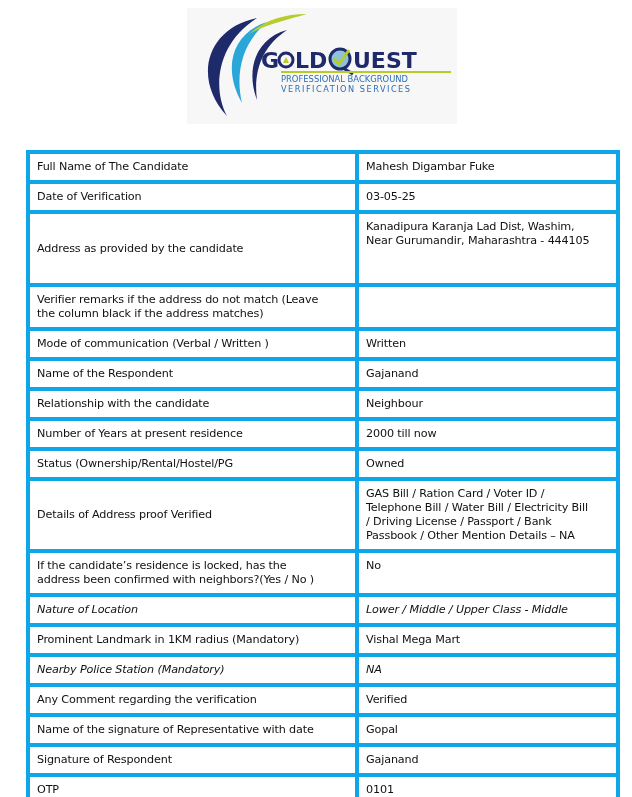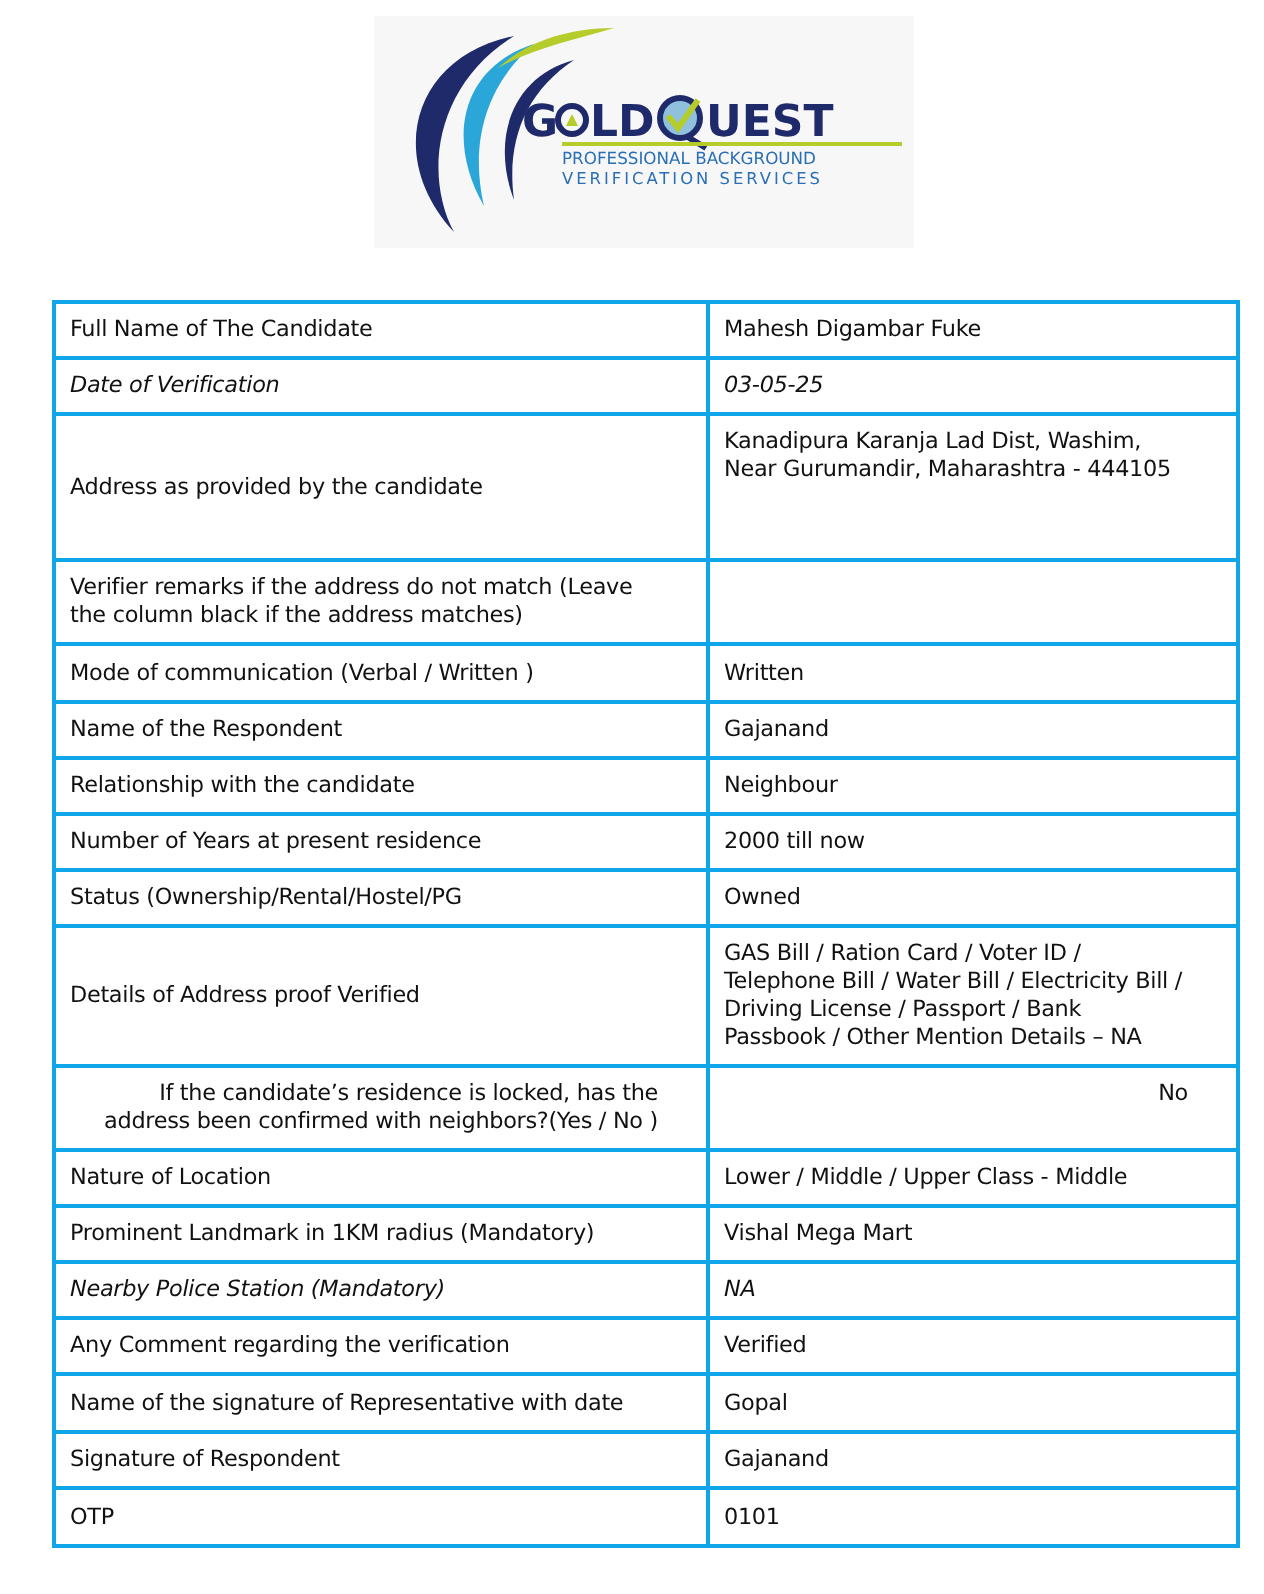--- a/index.html
+++ b/index.html
@@ -3,21 +3,21 @@
 <meta charset="utf-8">
 <style>
   html, body { margin: 0; padding: 0; background: #ffffff; }
   body { width: 632px; height: 797px; position: relative; overflow: hidden;
          font-family: "DejaVu Sans", sans-serif; color: #111; }
   .logo-box { position: absolute; left: 187px; top: 8px; width: 270px; height: 116px;
               background: #f7f7f7; }
   .logo-box svg { display: block; }
   table.form { position: absolute; left: 26px; top: 150px; width: 594px;
                border-collapse: collapse; border: 2px solid #000; table-layout: fixed; }
-  table.form td { border: 2px solid #0ea5e9; font-size: 11.2px; line-height: 14px;
+  table.form td { border: 4px solid #0ea5e9; font-size: 11.2px; line-height: 14px;
                   padding: 6px 24px 6px 7px; vertical-align: middle; letter-spacing: -0.15px;
                   font-family: "DejaVu Sans", sans-serif; overflow: visible; white-space: normal; }
   table.form td.label { width: 294px; }
   table.form td.value { white-space: normal; }
   td.top { vertical-align: top !important; }
 </style>
 </head>
 <body>
 
 <div class="logo-box">
@@ -41,21 +41,21 @@
     <text x="94" y="84" font-family="DejaVu Sans, sans-serif" font-size="8.2" letter-spacing="1.5" fill="#2a6fb5">VERIFICATION  SERVICES</text>
   </svg>
 </div>
 
 <table class="form">
   <tbody id="rows">
       <tr style="height: 28px;">
         <td class="label">Full Name of The Candidate</td>
         <td class="value">Mahesh Digambar Fuke</td>
       </tr>
-      <tr style="height: 28px; font-style: italic;">
+      <tr style="height: 28px;">
         <td class="label">Date of Verification</td>
         <td class="value">03-05-25</td>
       </tr>
       <tr style="height: 73px;">
         <td class="label">Address as provided by the candidate</td>
         <td class="value top">Kanadipura Karanja Lad Dist, Washim, Near Gurumandir, Maharashtra - 444105</td>
       </tr>
       <tr style="height: 34px;">
         <td class="label">Verifier remarks if the address do not match (Leave the column black if the address matches)</td>
         <td class="value"></td>
@@ -77,25 +77,25 @@
         <td class="value"> 2000 till now</td>
       </tr>
       <tr style="height: 28px;">
         <td class="label">Status (Ownership/Rental/Hostel/PG</td>
         <td class="value">Owned</td>
       </tr>
       <tr style="height: 53px;">
         <td class="label">Details of Address proof Verified</td>
         <td class="value">GAS Bill / Ration Card / Voter ID / Telephone Bill / Water Bill / Electricity Bill / Driving License / Passport / Bank Passbook / Other Mention Details – NA</td>
       </tr>
-      <tr style="height: 34px; text-align: right;">
+      <tr style="height: 34px;">
         <td class="label">If the candidate’s residence is locked, has the address been confirmed with neighbors?(Yes / No )</td>
         <td class="value top">No</td>
       </tr>
-      <tr style="height: 28px;">
+      <tr style="height: 28px; font-style: italic;">
         <td class="label">Nature of Location</td>
         <td class="value">Lower / Middle / Upper Class - Middle</td>
       </tr>
       <tr style="height: 28px;">
         <td class="label">Prominent Landmark in 1KM radius (Mandatory)</td>
         <td class="value">Vishal Mega Mart</td>
       </tr>
       <tr style="height: 28px; font-style: italic;">
         <td class="label">Nearby Police Station (Mandatory)</td>
         <td class="value">NA</td>

